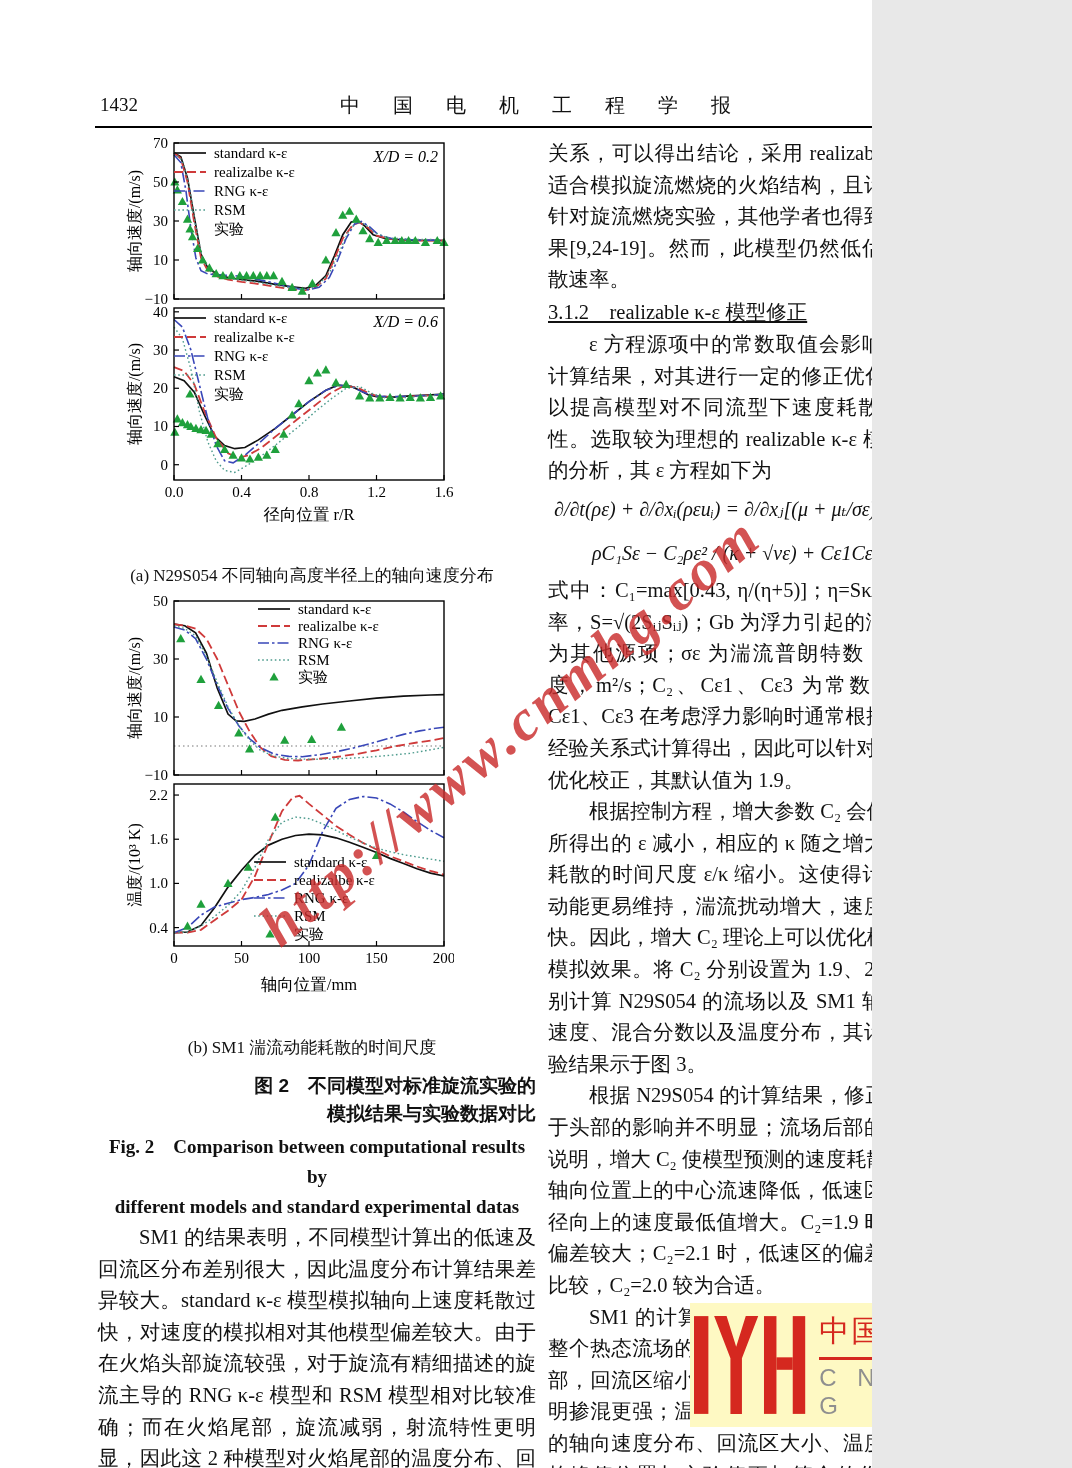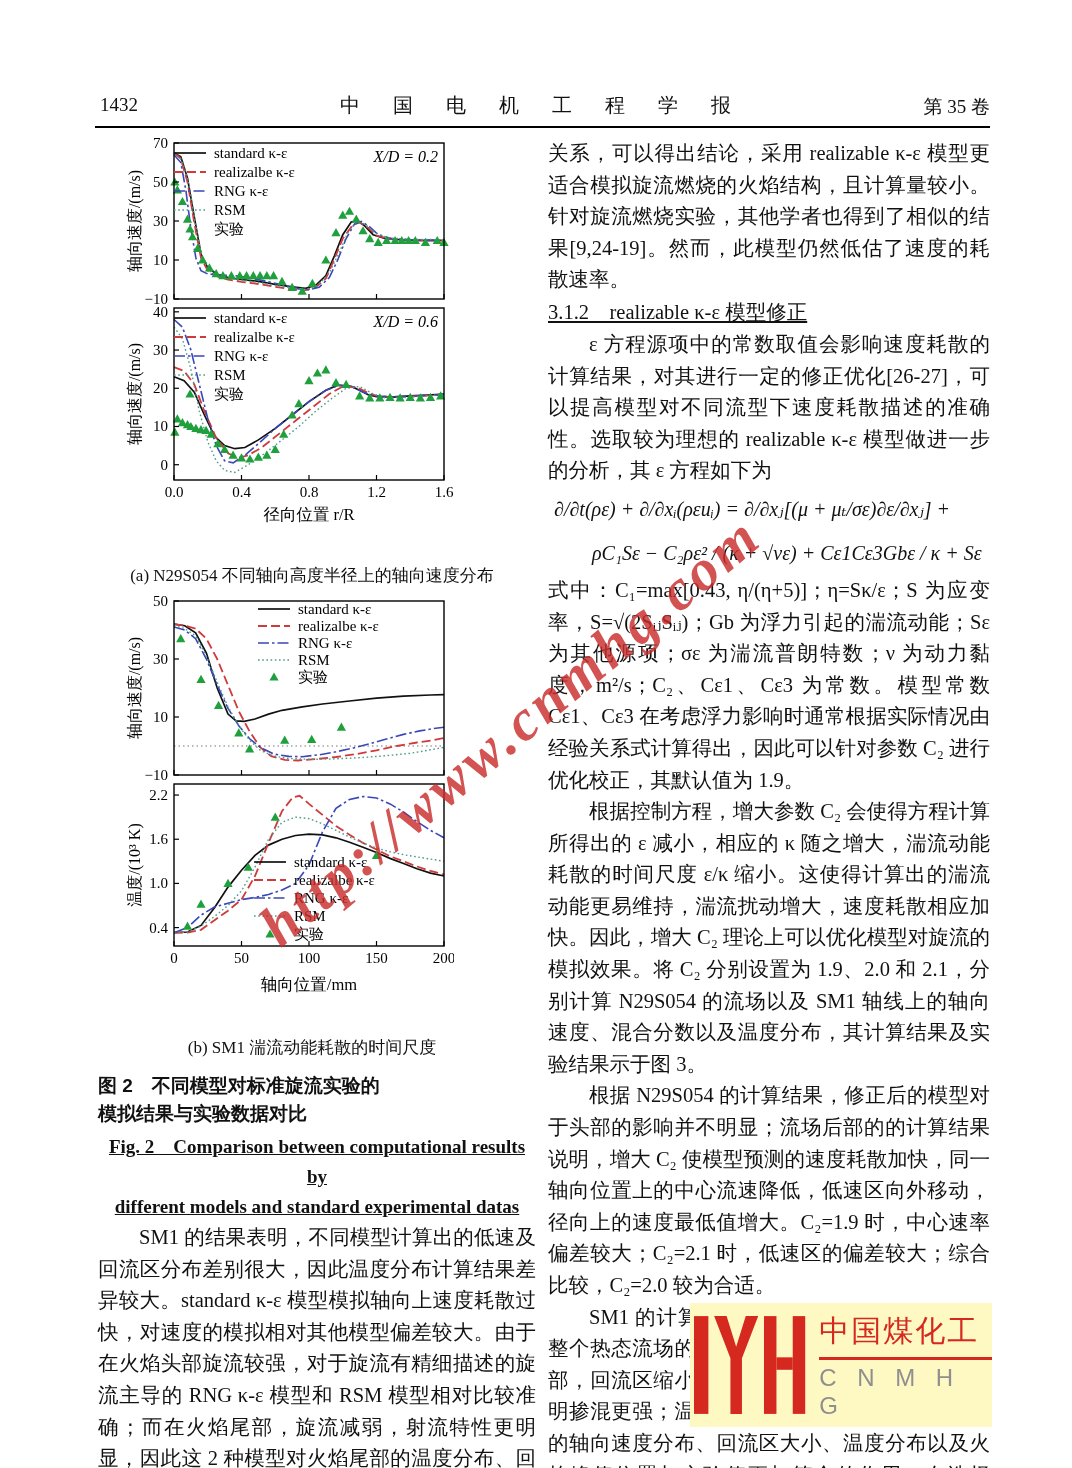--- a/index.html
+++ b/index.html
@@ -1,32 +1,32 @@
 <!DOCTYPE html>
 <html><head>
 <meta charset="utf-8">
 <style>
   html,body{margin:0;padding:0;background:#e8e8e8;}
-  #page{position:relative;width:1072px;height:1468px;background:#ffffff;overflow:hidden;
+  #page{position:relative;width:872px;height:1468px;background:#ffffff;overflow:hidden;
         font-family:"Liberation Serif","DejaVu Serif",serif;color:#111;}
   
   .hdr{position:absolute;top:92px;left:95px;width:895px;height:34px;border-bottom:2.5px solid #000;}
   .hdr-left{position:absolute;left:5px;top:2px;font-size:19px;}
   .hdr-center{position:absolute;left:0;right:0;top:0;text-align:center;font-size:20px;letter-spacing:14px;}
   .hdr-right{position:absolute;right:0;top:2px;font-size:19px;}
   
   .col{position:absolute;top:138px;}
   #col-left{left:98px;width:438px;}
   #col-right{left:548px;width:442px;}
   .figblock{margin-left:24px;}
   svg.chart{display:block;}
   svg text{font-family:"Liberation Serif","DejaVu Serif",serif;fill:#000;}
   .figcap{margin-left:24px;width:332px;text-align:center;font-size:17px;line-height:24px;margin-top:38px;}
-  .figtitle-cn{width:100%;text-align:left;font-weight:bold;font-size:19px;line-height:28px;font-family:"Liberation Sans","DejaVu Sans",sans-serif;}
-  .figtitle-en{width:100%;text-align:center;font-weight:bold;font-size:19px;line-height:30px;text-decoration:underline;}
+  .figtitle-cn{width:100%;text-align:right;font-weight:bold;font-size:19px;line-height:28px;font-family:"Liberation Sans","DejaVu Sans",sans-serif;}
+  .figtitle-en{width:100%;text-align:center;font-weight:bold;font-size:19px;line-height:30px;}
   .para{font-size:20.5px;line-height:31.6px;text-align:justify;}
   .ind{text-indent:2em;}
   .sechead{font-size:20.5px;line-height:33px;text-decoration:underline;}
   .eq{font-style:italic;font-size:20px;line-height:44px;padding-left:6px;}
   .eq2{padding-left:44px;}
   
   #watermark{position:absolute;left:268px;top:900px;transform:rotate(-40deg);transform-origin:0 50%;
      font-size:58px;font-weight:bold;font-style:italic;letter-spacing:4px;
      color:rgba(201,44,44,0.82);white-space:nowrap;z-index:5;pointer-events:none;
      font-family:"Liberation Serif",serif;}

